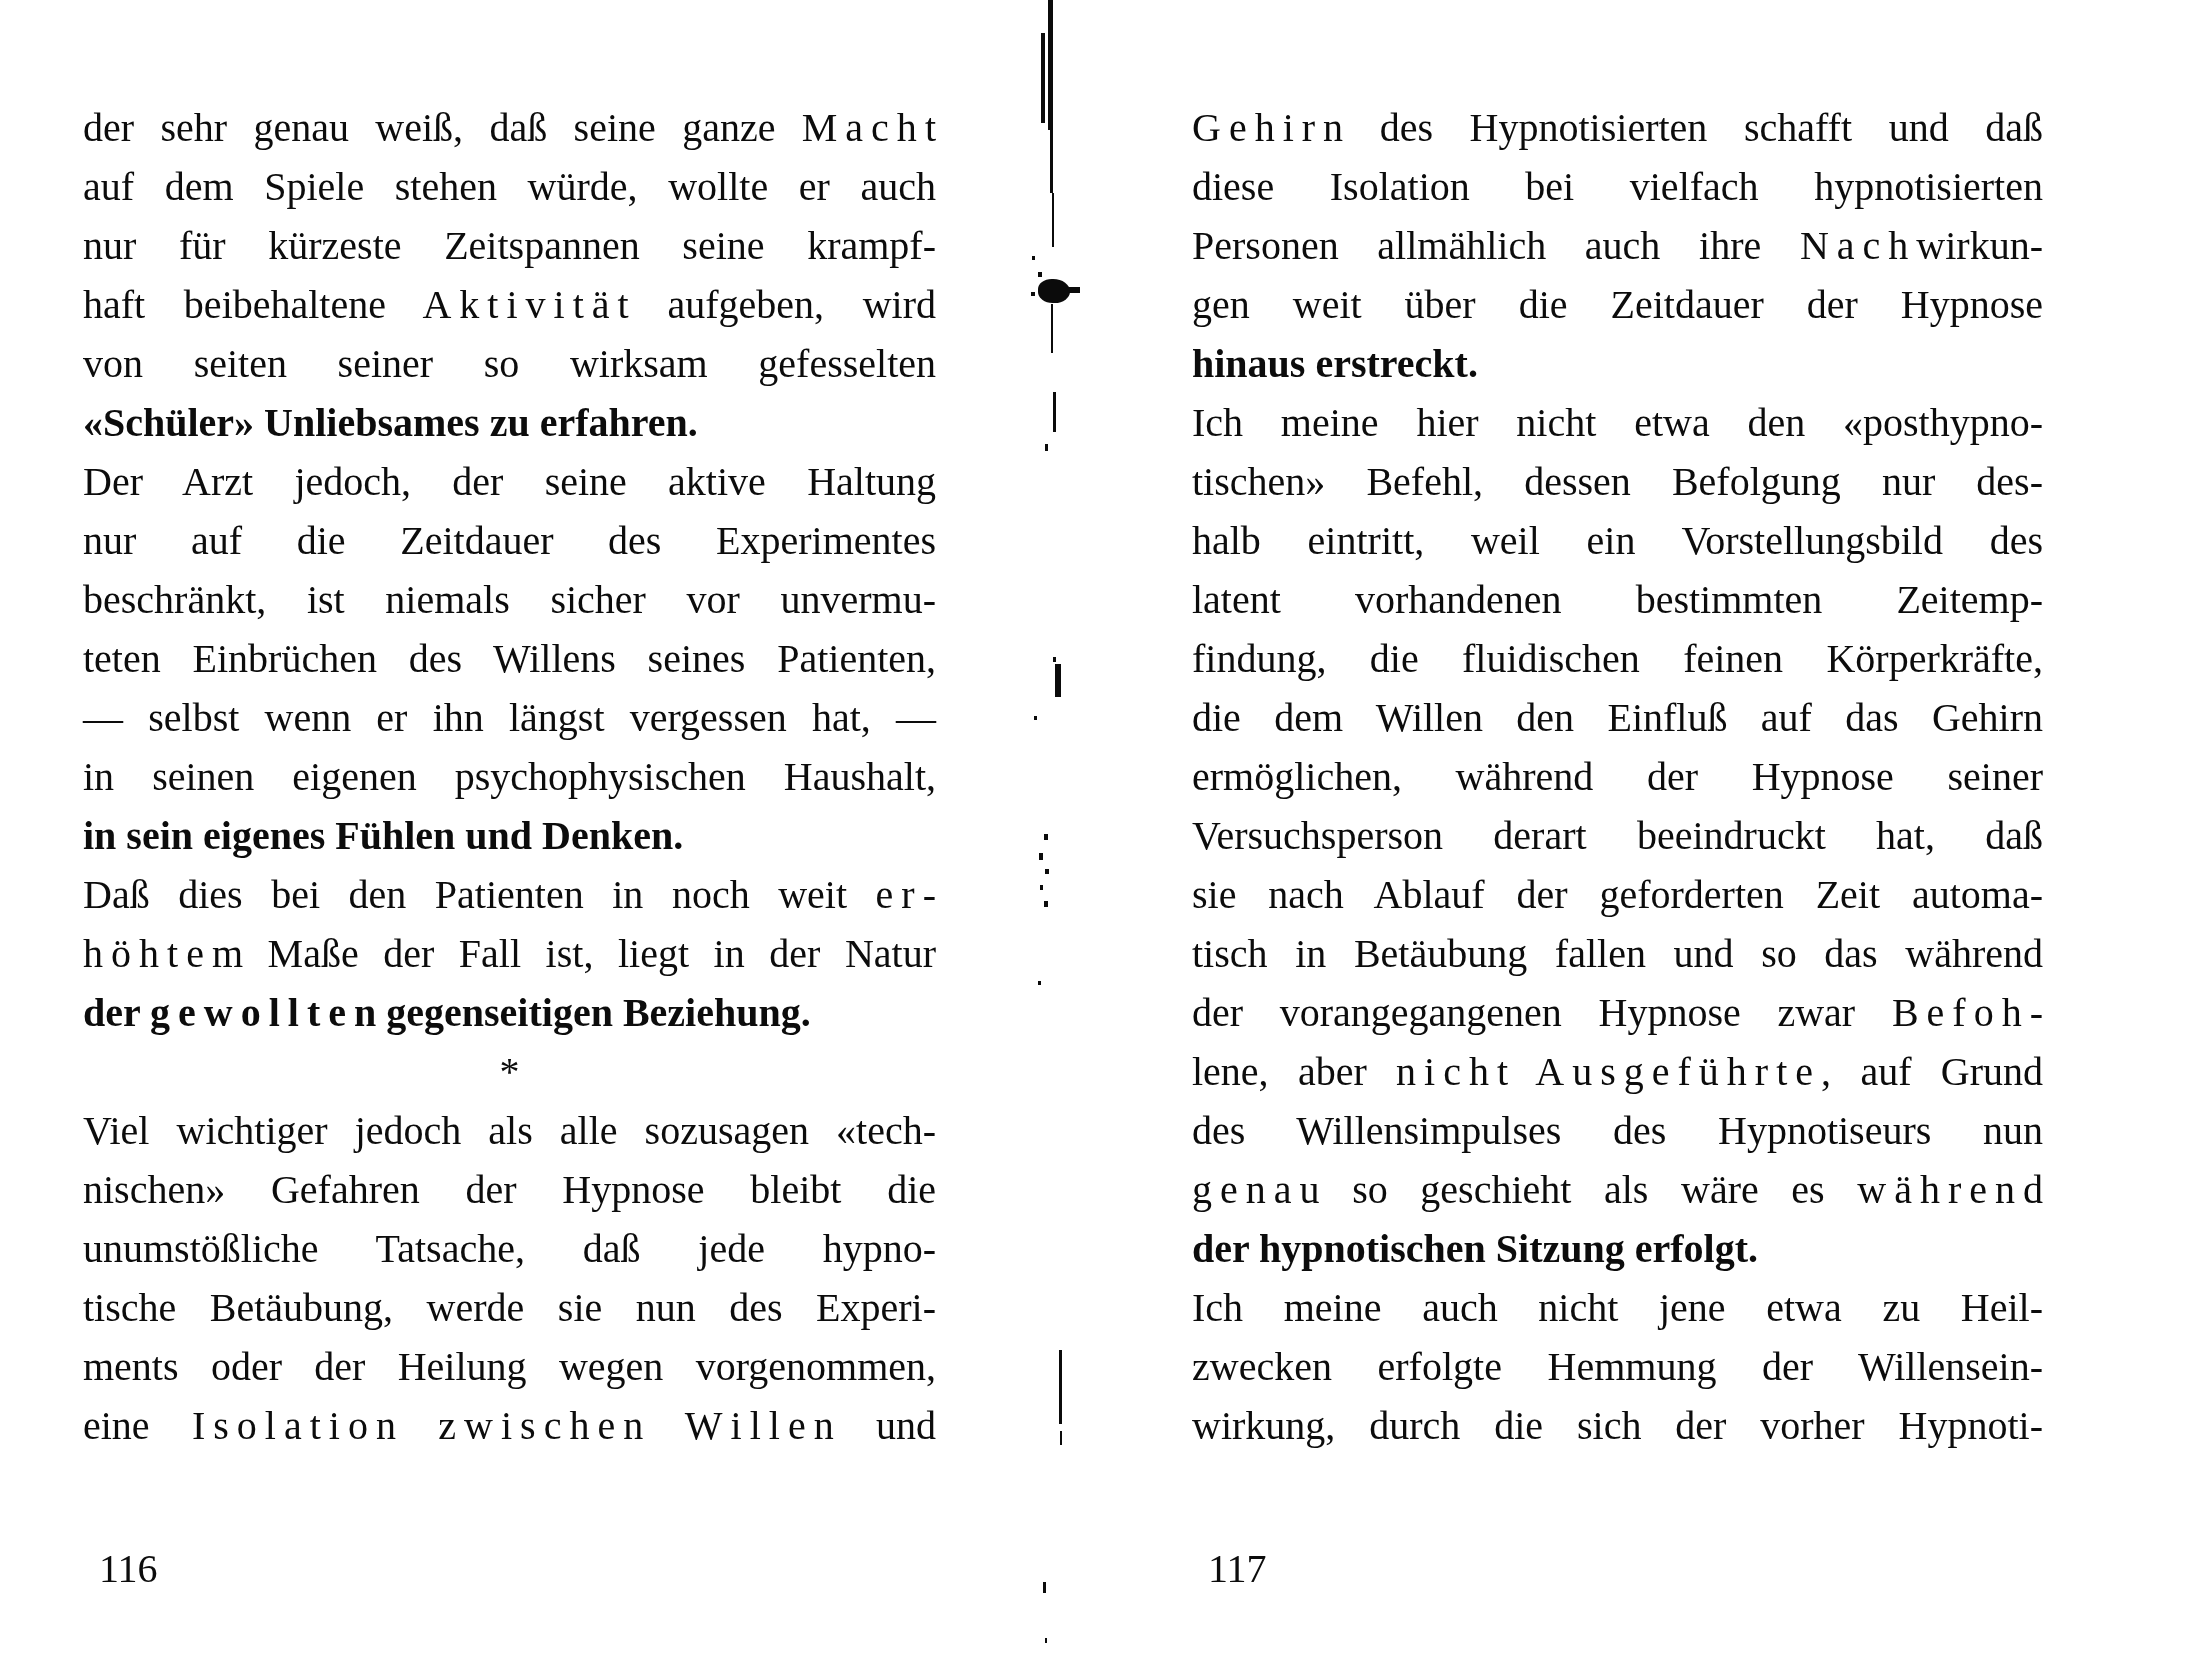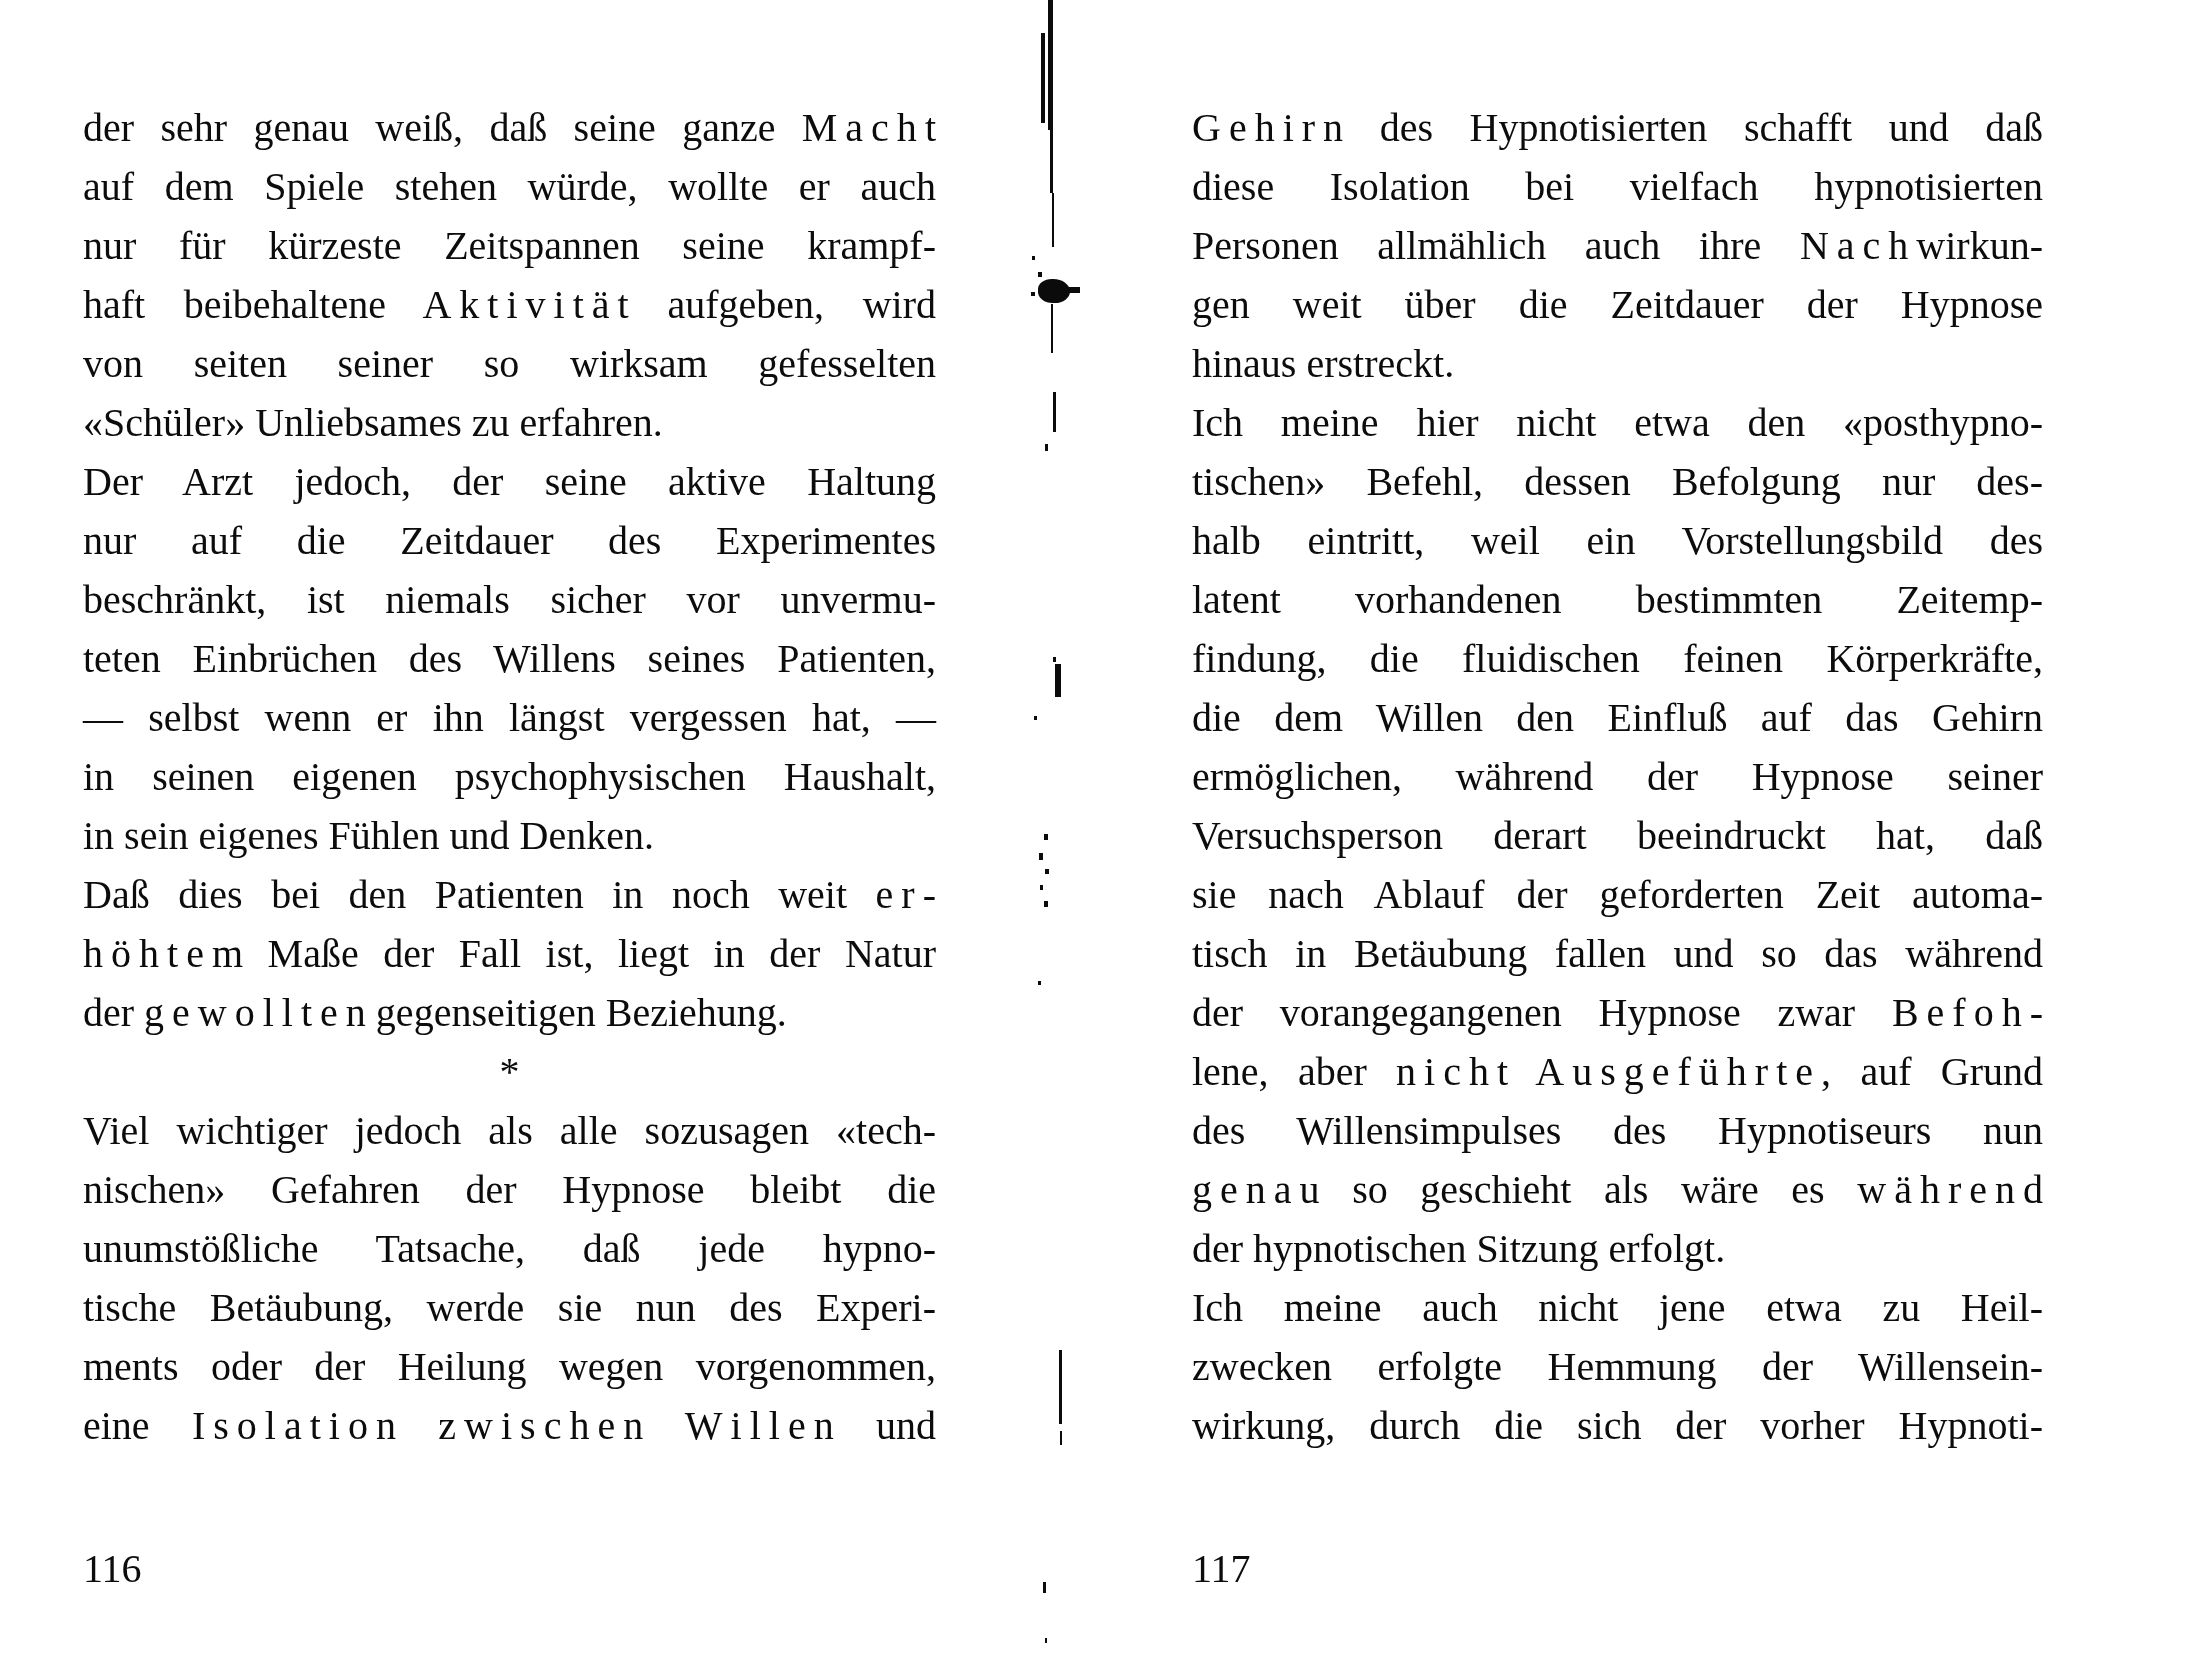--- a/index.html
+++ b/index.html
@@ -32,30 +32,32 @@
     line-height: 59px;
     font-size: 40px;
     white-space: nowrap;
     text-align: justify;
     text-align-last: justify;
     text-justify: inter-word;
   }
   .line.left {
     text-align: center;
     text-align-last: left;
+    font-weight: bold;
   }
   .line.center {
     text-align: center;
     text-align-last: center;
   }
   .page-number {
     position: absolute;
     top: 1547px;
     font-size: 40px;
     line-height: 44px;
+    margin-left: 16px;
   }
   #page-number-left {
     left: 83px;
   }
   #page-number-right {
     left: 1192px;
     width: 853px;
     text-align: left;
   }
   .gutter-mark {

